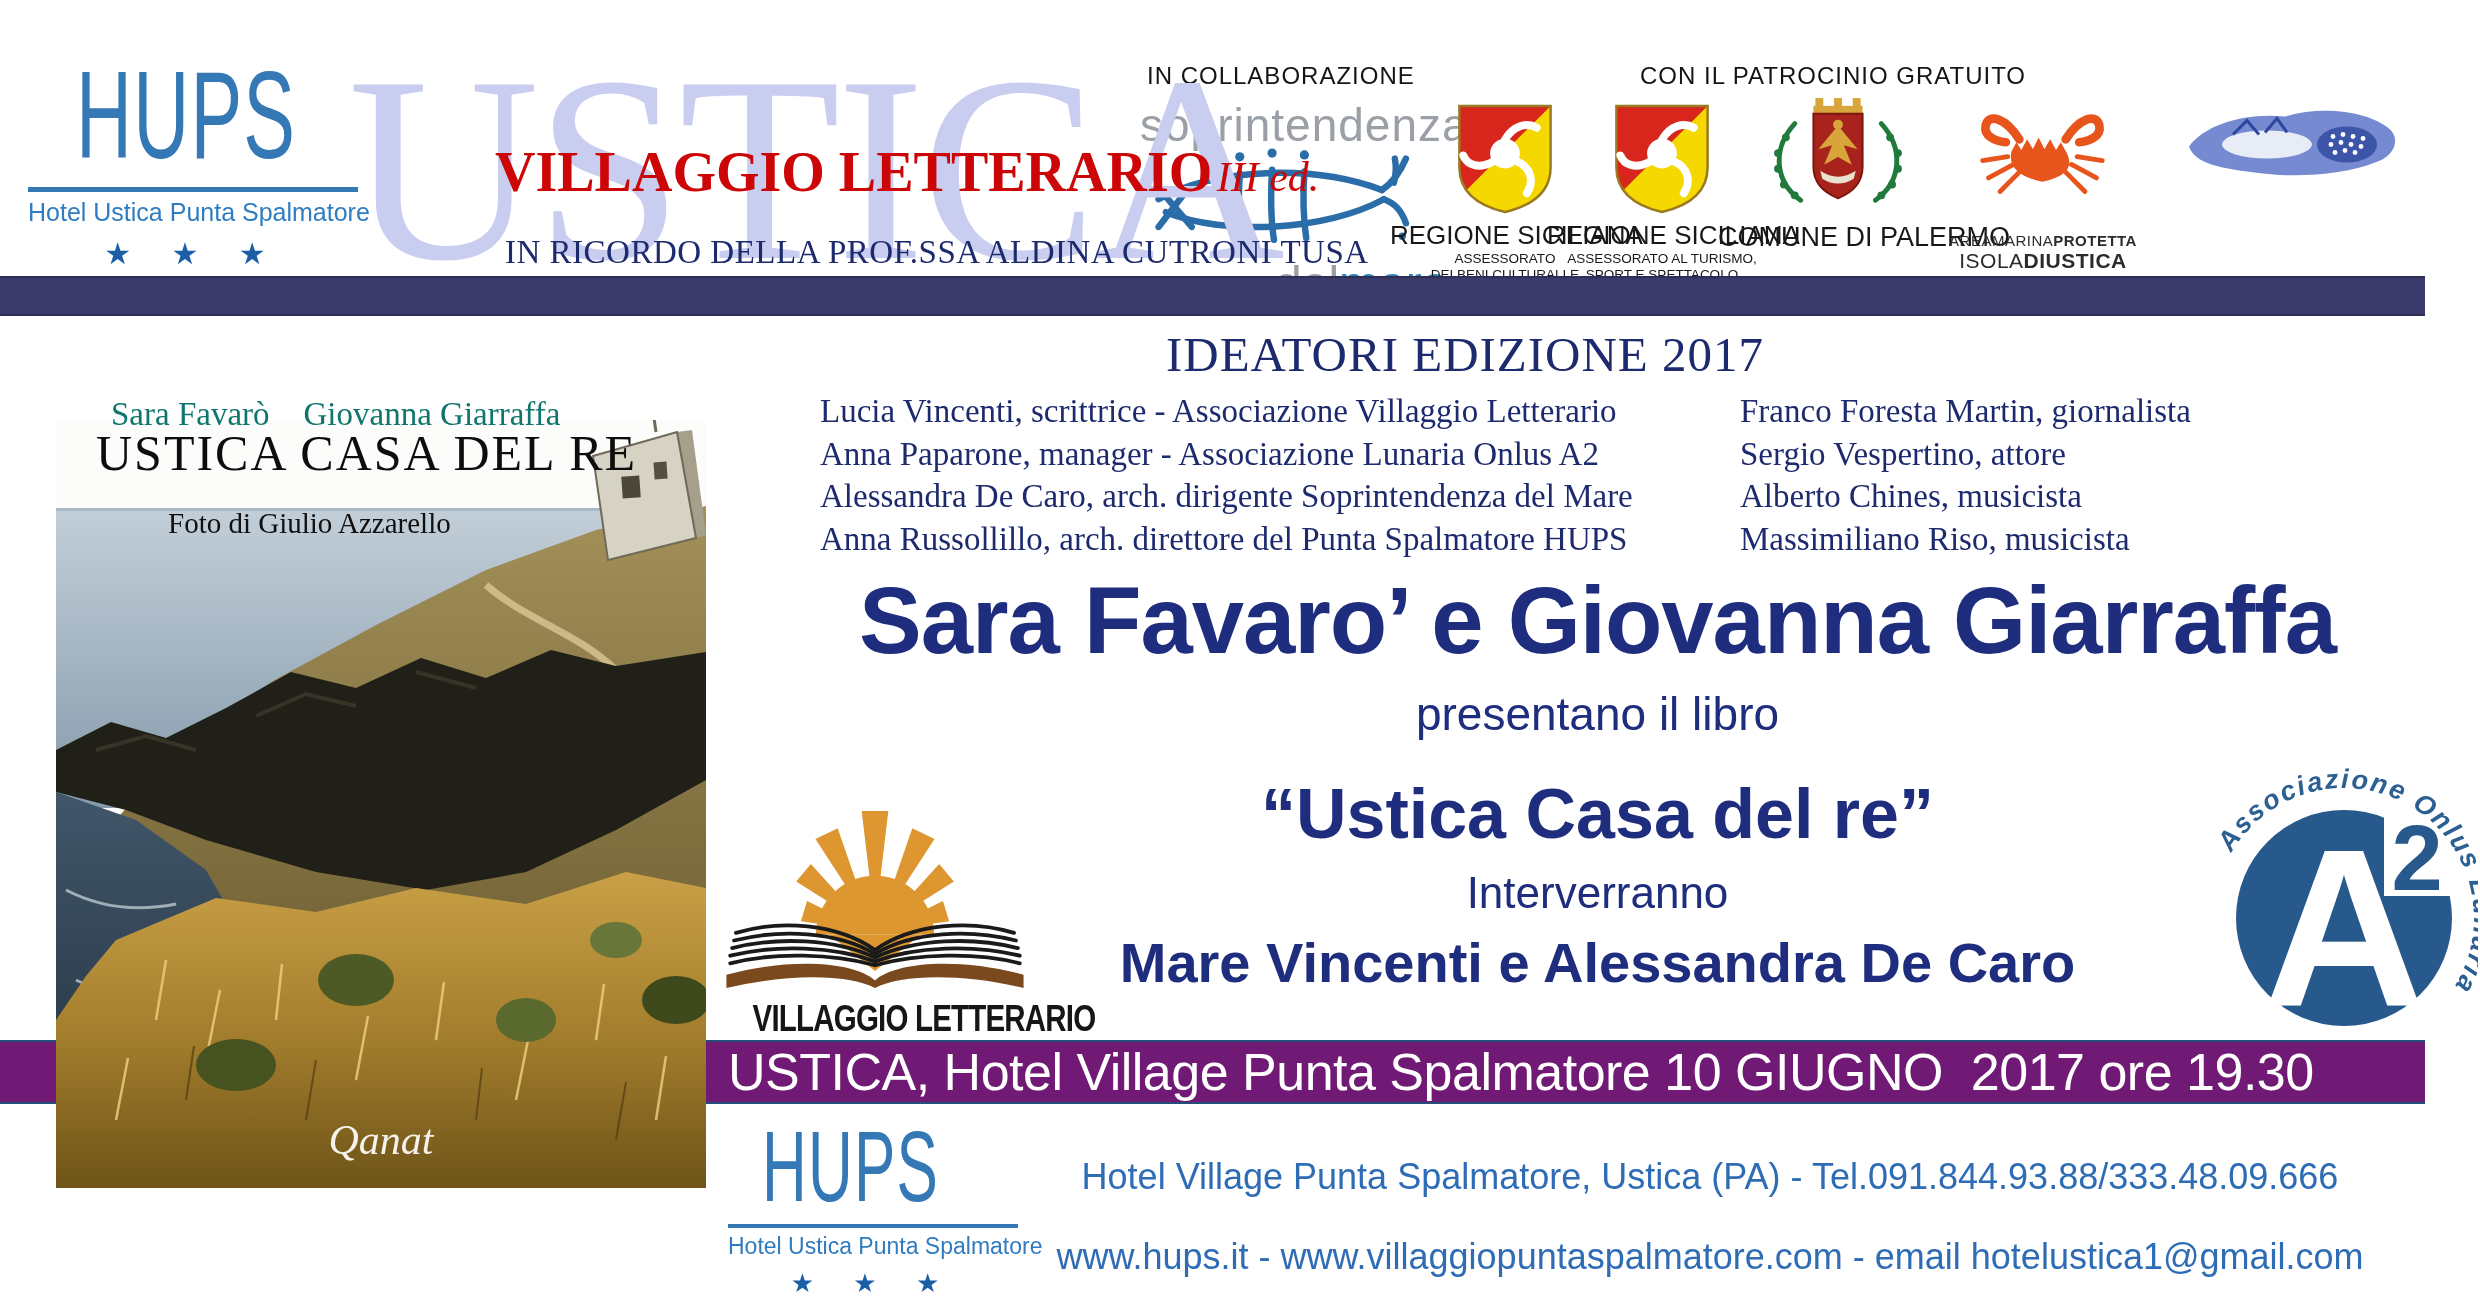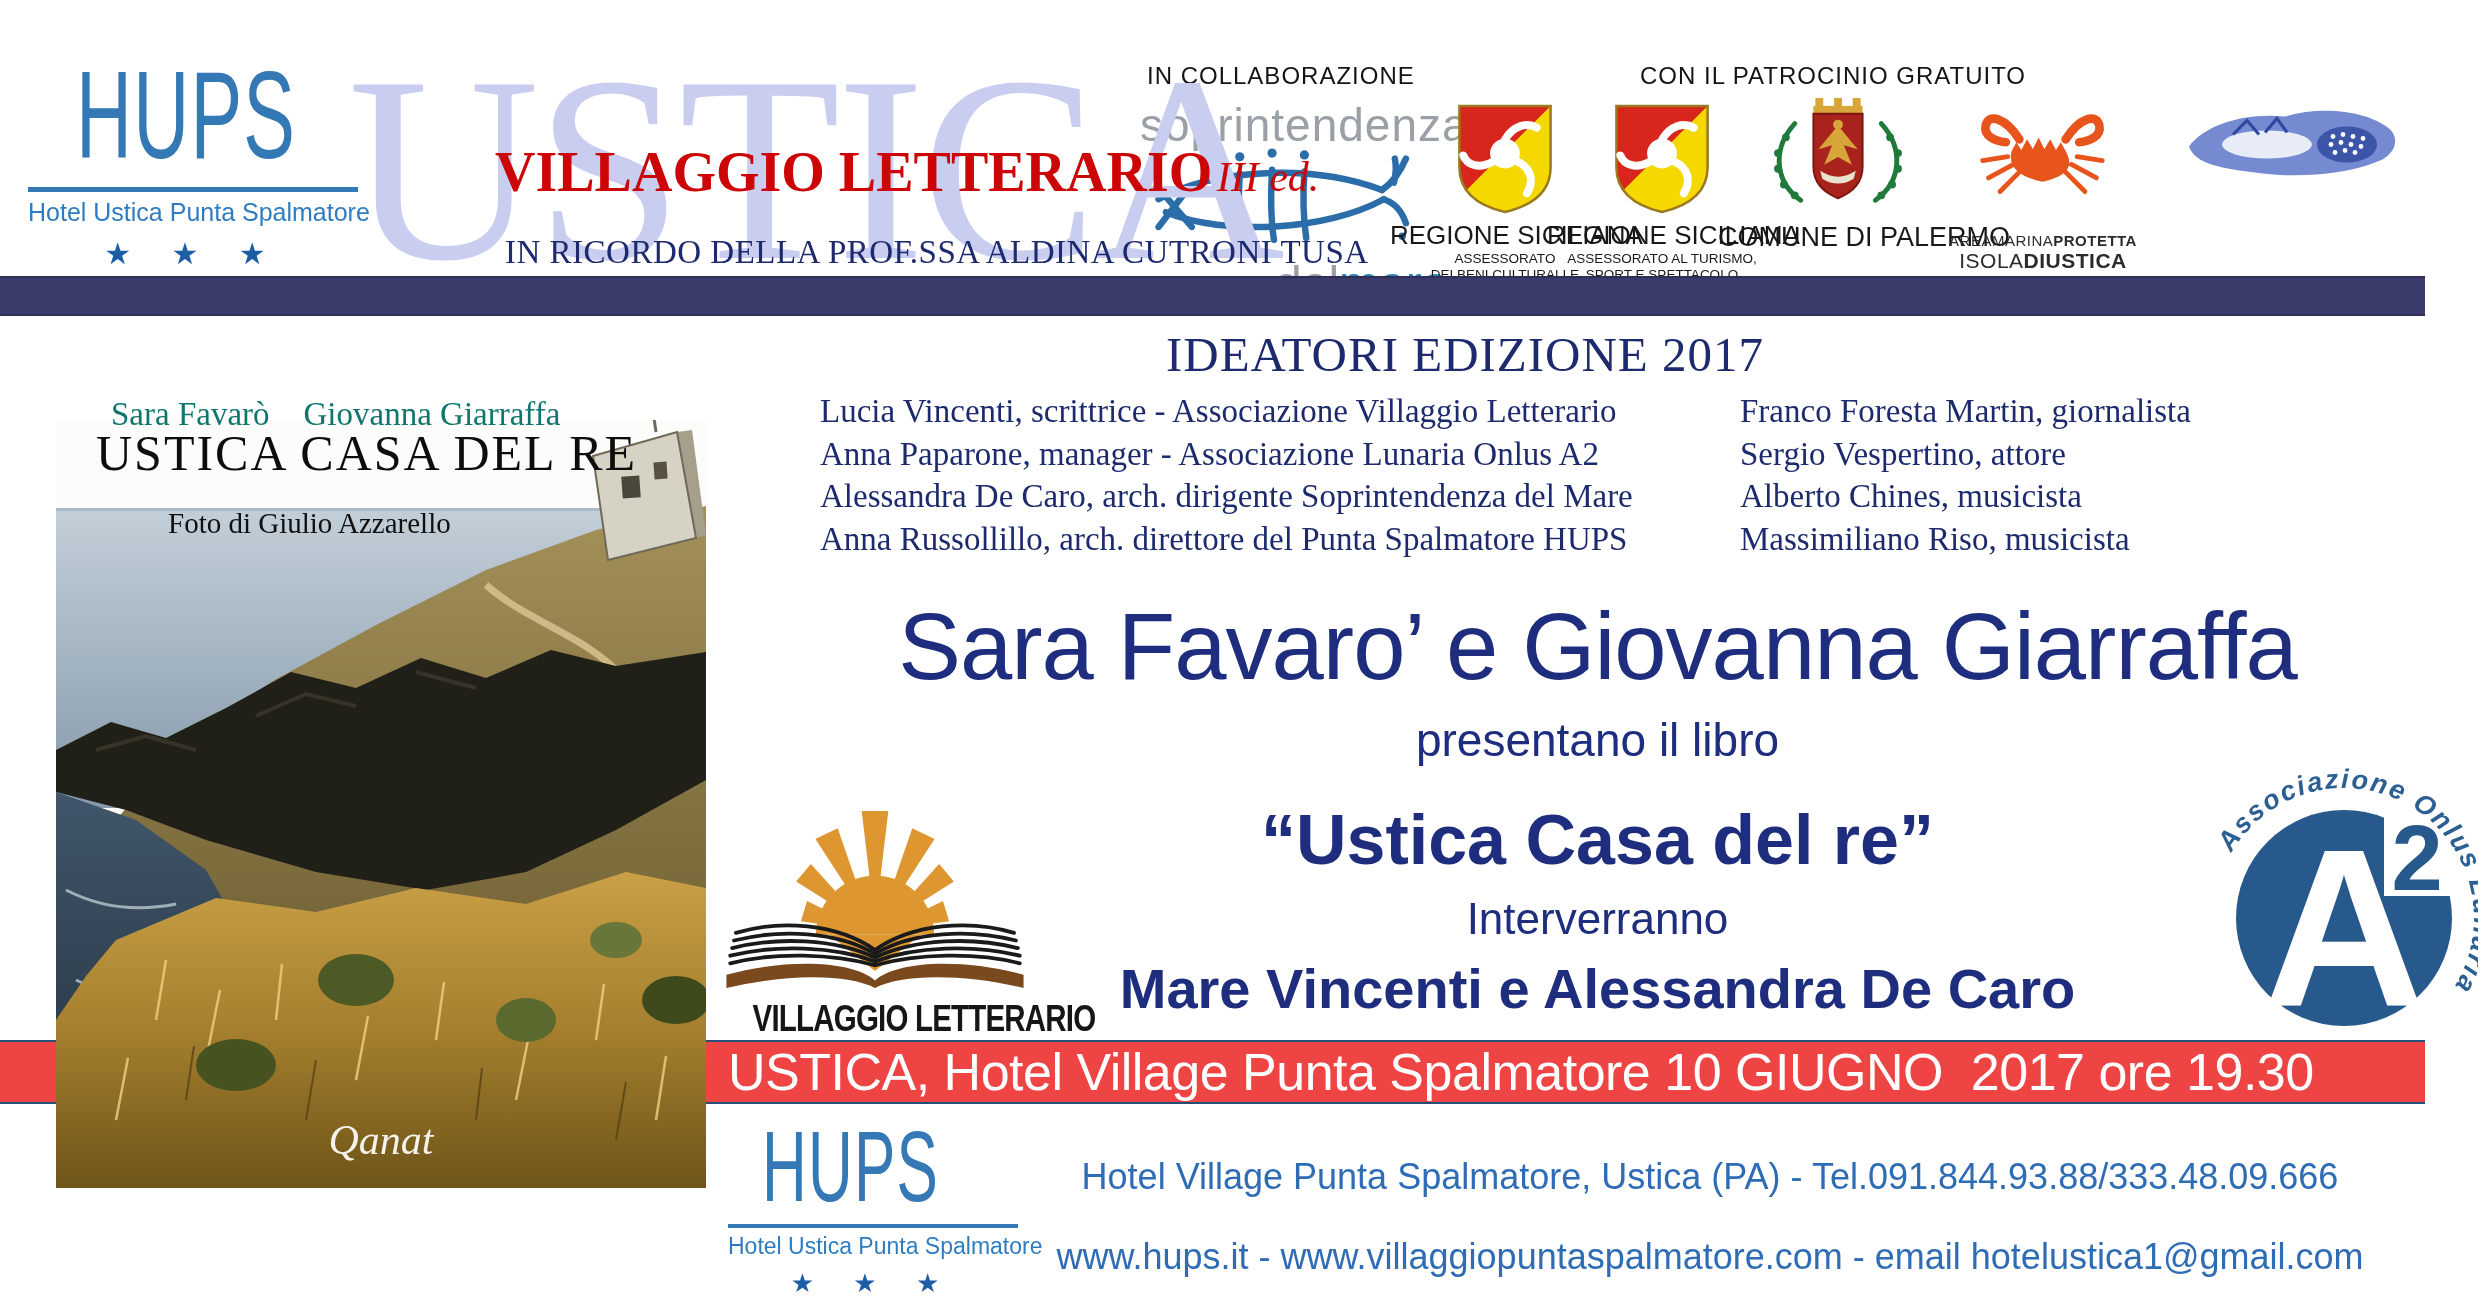--- a/index.html
+++ b/index.html
@@ -45,33 +45,33 @@
 
   
   .ideatori-heading { position:absolute; left:730px; top:326px; width:1470px; text-align:center;
                       font-family:"Liberation Serif", serif; font-size:49px; letter-spacing:1px; color:#1d2a6e; }
   .names-col { position:absolute; top:390px; font-family:"Liberation Serif", serif; font-size:33px;
                line-height:42.5px; color:#1d2a6e; white-space:nowrap; }
   .names-left { left:820px; } .names-right { left:1740px; }
 
   
   .main-block { position:absolute; left:720px; top:572px; width:1755px; text-align:center; color:#1e2d7d; }
-  .m-authors { font-size:94px; font-weight:normal; letter-spacing:-1px; line-height:1.05;margin-top:26px; }
+  .m-authors { font-size:94px; font-weight:bold; letter-spacing:-1px; line-height:1.05; }
   .m-present { font-size:46px; margin-top:16px; }
   .m-title   { font-size:70px; font-weight:bold; margin-top:33px; }
   .m-interv  { font-size:44px; margin-top:14px; }
   .m-speakers{ font-size:56px; font-weight:bold; margin-top:12px; }
 
   .vl-block { position:absolute; left:715px; top:790px; width:320px; text-align:center; }
   .vl-label { display:inline-block; margin-top:4px; font-size:36px; font-weight:bold; color:#161616;
               letter-spacing:-1px; transform:scaleX(.82); transform-origin:50% 50%; white-space:nowrap; }
   .a2-block { position:absolute; left:2210px; top:768px; }
 
   
-  .blue-band { position:absolute; left:0; top:1040px; width:2425px; height:64px; background:#ef4444;
+  .blue-band { position:absolute; left:0; top:1040px; width:2425px; height:64px; background:#701a75;
                border-top:2px solid #234e78; border-bottom:2px solid #234e78; }
   .blue-band .txt { position:absolute; left:728px; top:0; line-height:60px; font-size:52px; color:#ffffff;
                     letter-spacing:-.5px; white-space:pre; }
 
   
   .foot-line { position:absolute; left:980px; width:1460px; text-align:center; font-size:36px;
                color:#2e6cb5; white-space:nowrap; }
 
   
   .cover { position:absolute; left:56px; top:330px; width:650px; height:858px; background:#fff; z-index:5; }

